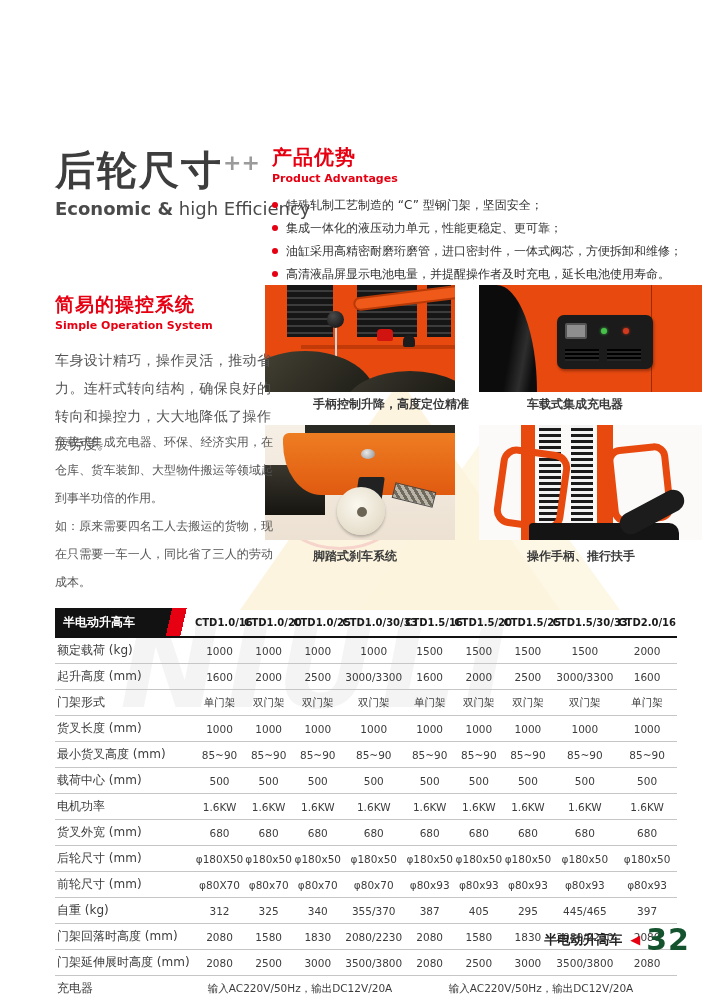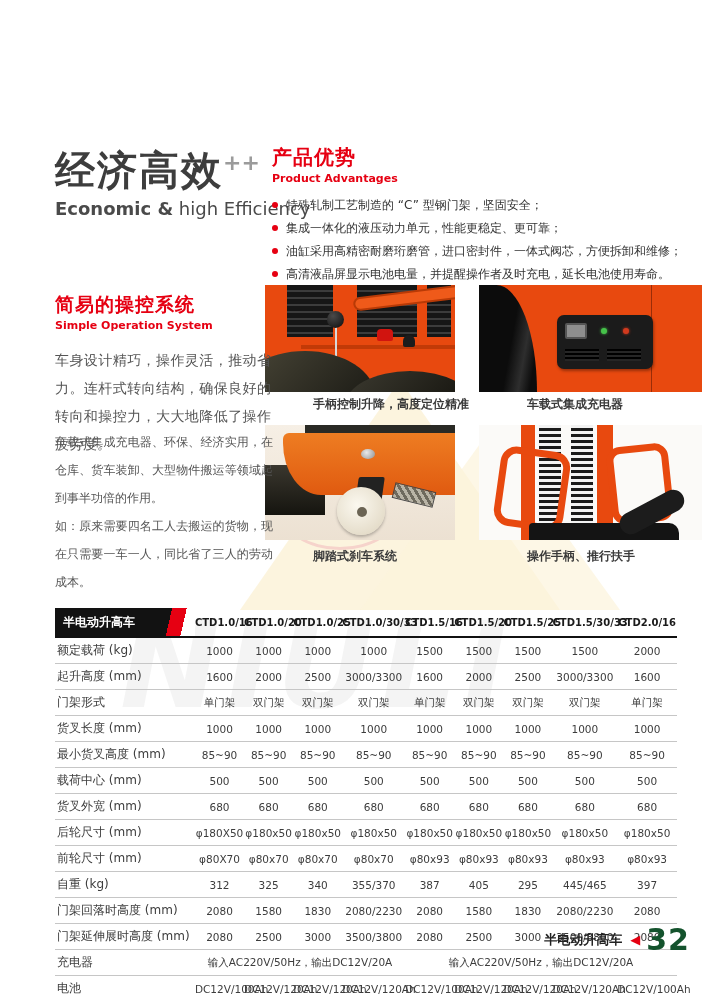--- a/index.html
+++ b/index.html
@@ -147,21 +147,21 @@
 </style>
 </head>
 <body>
 
 <div class="wm wm-tri1"></div>
 <div class="wm wm-tri2"></div>
 <div class="wm wm-ring"></div>
 <div class="wm wm-letters">NIULI</div>
 
 <div class="title-block">
-  <div class="title-cn"><span>经济高效</span><span class="title-sup">++</span></div>
+  <div class="title-cn"><span>后轮尺寸</span><span class="title-sup">++</span></div>
   <div class="title-en"><b>Economic &amp;</b><span> high Efficiency</span></div>
 </div>
 
 <div class="adv-block">
   <div class="adv-title">产品优势</div>
   <div class="adv-sub">Product Advantages</div>
   <ul class="adv-list" id="adv-list">
       <li><span class="dot"></span>特殊轧制工艺制造的 “C” 型钢门架，坚固安全；</li>
       <li><span class="dot"></span>集成一体化的液压动力单元，性能更稳定、更可靠；</li>
       <li><span class="dot"></span>油缸采用高精密耐磨珩磨管，进口密封件，一体式阀芯，方便拆卸和维修；</li>
@@ -325,20 +325,32 @@
           <td>500</td>
           <td>500</td>
           <td>500</td>
           <td>500</td>
           <td>500</td>
           <td>500</td>
           <td>500</td>
           <td>500</td>
         </tr>
         <tr>
+          <th>电机功率</th>
+          <td>1.6KW</td>
+          <td>1.6KW</td>
+          <td>1.6KW</td>
+          <td>1.6KW</td>
+          <td>1.6KW</td>
+          <td>1.6KW</td>
+          <td>1.6KW</td>
+          <td>1.6KW</td>
+          <td>1.6KW</td>
+        </tr>
+        <tr>
           <th>货叉外宽 (mm)</th>
           <td>680</td>
           <td>680</td>
           <td>680</td>
           <td>680</td>
           <td>680</td>
           <td>680</td>
           <td>680</td>
           <td>680</td>
           <td>680</td>

